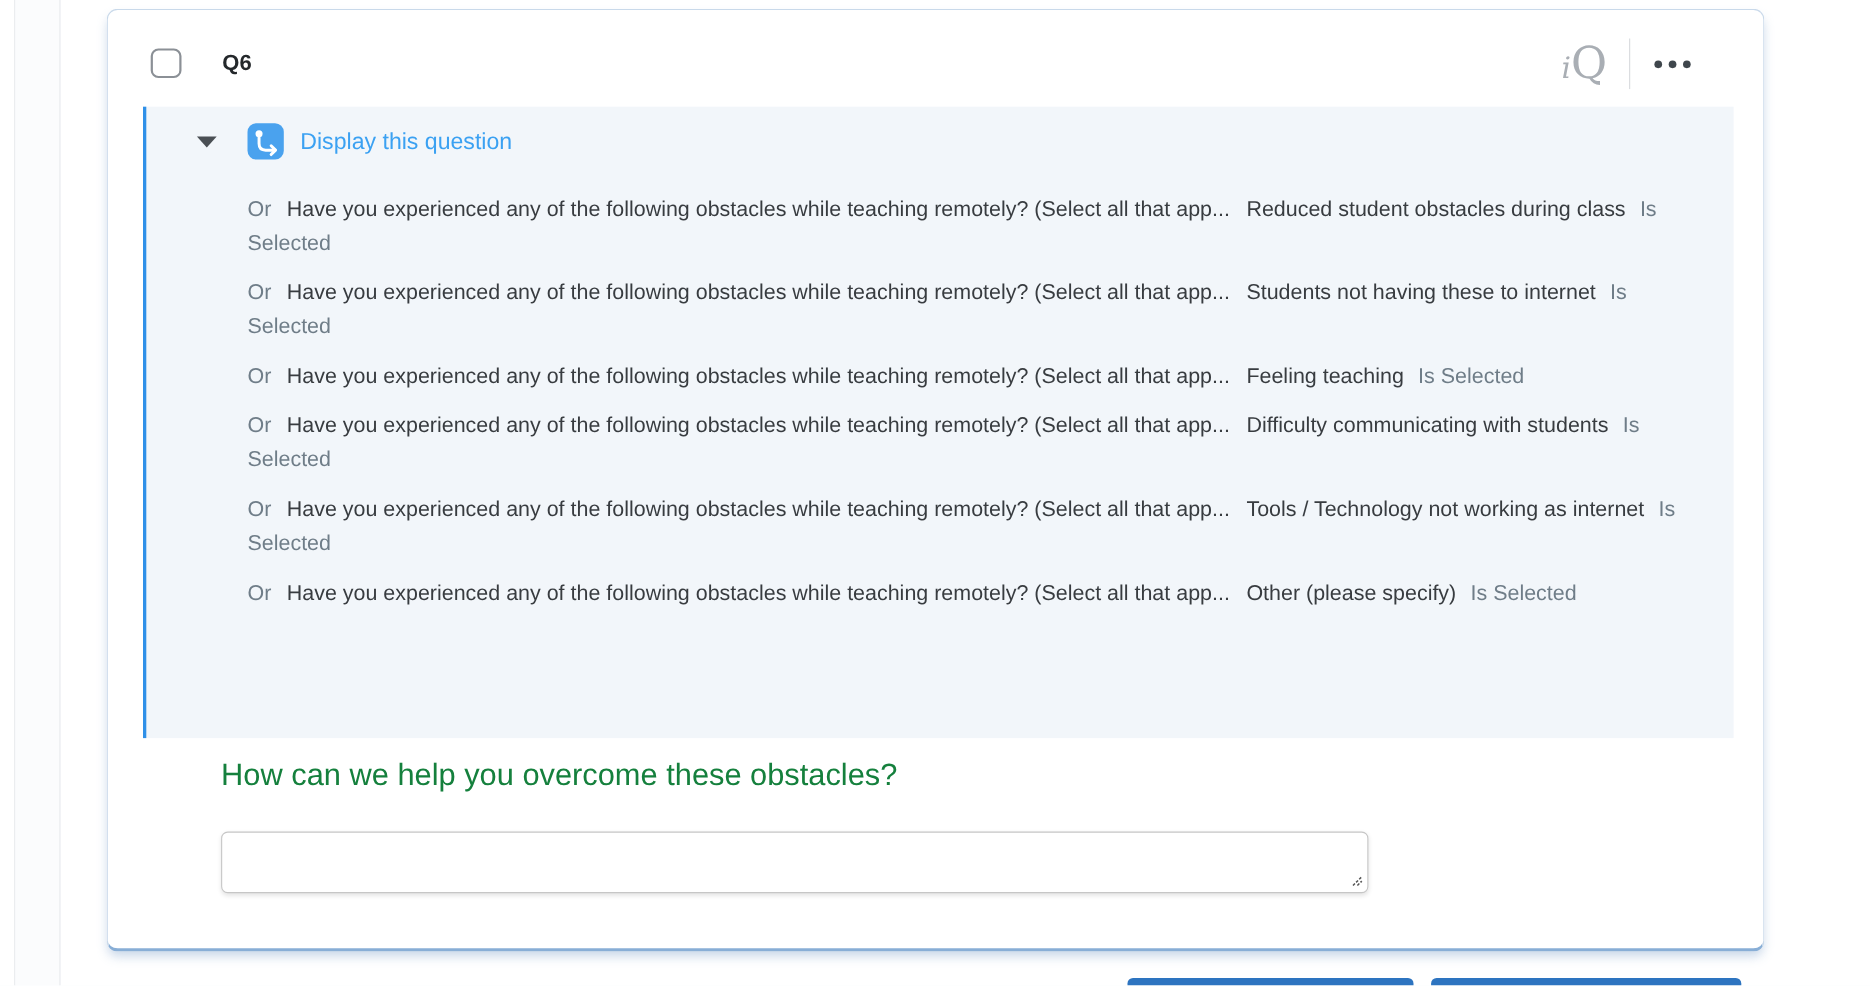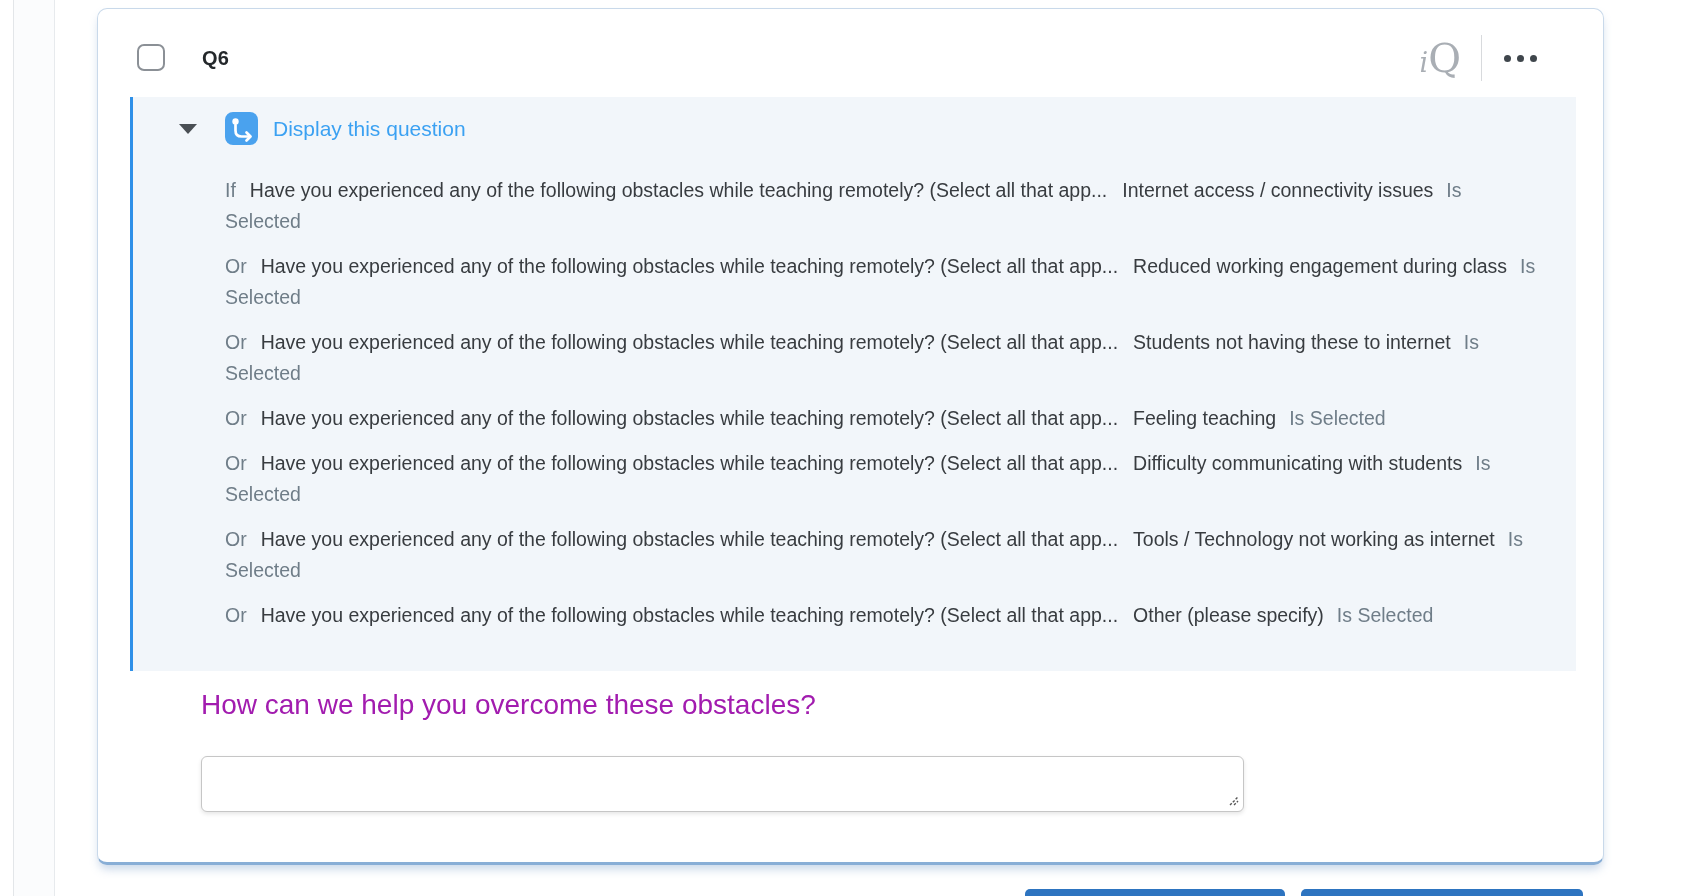--- a/index.html
+++ b/index.html
@@ -45,21 +45,21 @@
 
   .conditions { padding: 30px 40px 0 71px; }
   .cond { font-size: 19.5px; line-height: 31px; margin-bottom: 14px; cursor: pointer; }
   .cond .kw { color: #6f7d88; margin-right: 14px; }
   .cond .q { color: #383c40; margin-right: 15px; }
   .cond .choice { color: #383c40; margin-right: 13px; }
   .cond .state { color: #6f7d88; }
 
   
   .question-text { position: absolute; left: 103px; top: 680px; font-size: 28px;
-    font-weight: 400; color: #a21caf; cursor: text; }
+    font-weight: 400; color: #15803d; cursor: text; }
   .answer-wrap { position: absolute; left: 103px; top: 747px; width: 1043px; height: 56px; }
   .answer-input { width: 100%; height: 100%; border: 1px solid #c6c6c6; border-radius: 6px;
     background: #ffffff; resize: none; outline: none; font-size: 18px; padding: 8px 12px;
     box-shadow: 0 2px 4px rgba(0,0,0,0.10); font-family: "Liberation Sans", sans-serif; }
   .grip { position: absolute; right: 4px; bottom: 5px; cursor: nwse-resize; }
 
   
   .bottom-btn { position: absolute; top: 889px; height: 7px; background: #2d74c0;
     border-radius: 5px 5px 0 0; cursor: pointer; }
   .bottom-btn.b1 { left: 1025px; width: 260px; }
@@ -99,24 +99,21 @@
             <circle cx="10.5" cy="9.5" r="3.2" fill="#ffffff"></circle>
             <path d="M10.5 13 L10.5 18.5 Q10.5 24.5 16.5 24.5 L25 24.5" stroke="#ffffff" stroke-width="2.7" fill="none" stroke-linecap="round"></path>
             <path d="M21.5 20.5 L25.5 24.5 L21.5 28.5" stroke="#ffffff" stroke-width="2.7" fill="none" stroke-linecap="round" stroke-linejoin="round"></path>
           </svg>
         </span>
         <span class="logic-title">Display this question</span>
       </div>
 
       <div class="conditions">
         <p class="cond">
-          <span class="kw">If</span><span class="q">Have you experienced any of the following obstacles while teaching remotely? (Select all that app...</span><span class="choice">Internet access / connectivity issues</span><span class="state">Is Selected</span>
-        </p>
-        <p class="cond">
-          <span class="kw">Or</span><span class="q">Have you experienced any of the following obstacles while teaching remotely? (Select all that app...</span><span class="choice">Reduced working engagement during class</span><span class="state">Is Selected</span>
+          <span class="kw">Or</span><span class="q">Have you experienced any of the following obstacles while teaching remotely? (Select all that app...</span><span class="choice">Reduced student obstacles during class</span><span class="state">Is Selected</span>
         </p>
         <p class="cond">
           <span class="kw">Or</span><span class="q">Have you experienced any of the following obstacles while teaching remotely? (Select all that app...</span><span class="choice">Students not having these to internet</span><span class="state">Is Selected</span>
         </p>
         <p class="cond">
           <span class="kw">Or</span><span class="q">Have you experienced any of the following obstacles while teaching remotely? (Select all that app...</span><span class="choice">Feeling teaching</span><span class="state">Is Selected</span>
         </p>
         <p class="cond">
           <span class="kw">Or</span><span class="q">Have you experienced any of the following obstacles while teaching remotely? (Select all that app...</span><span class="choice">Difficulty communicating with students</span><span class="state">Is Selected</span>
         </p>

